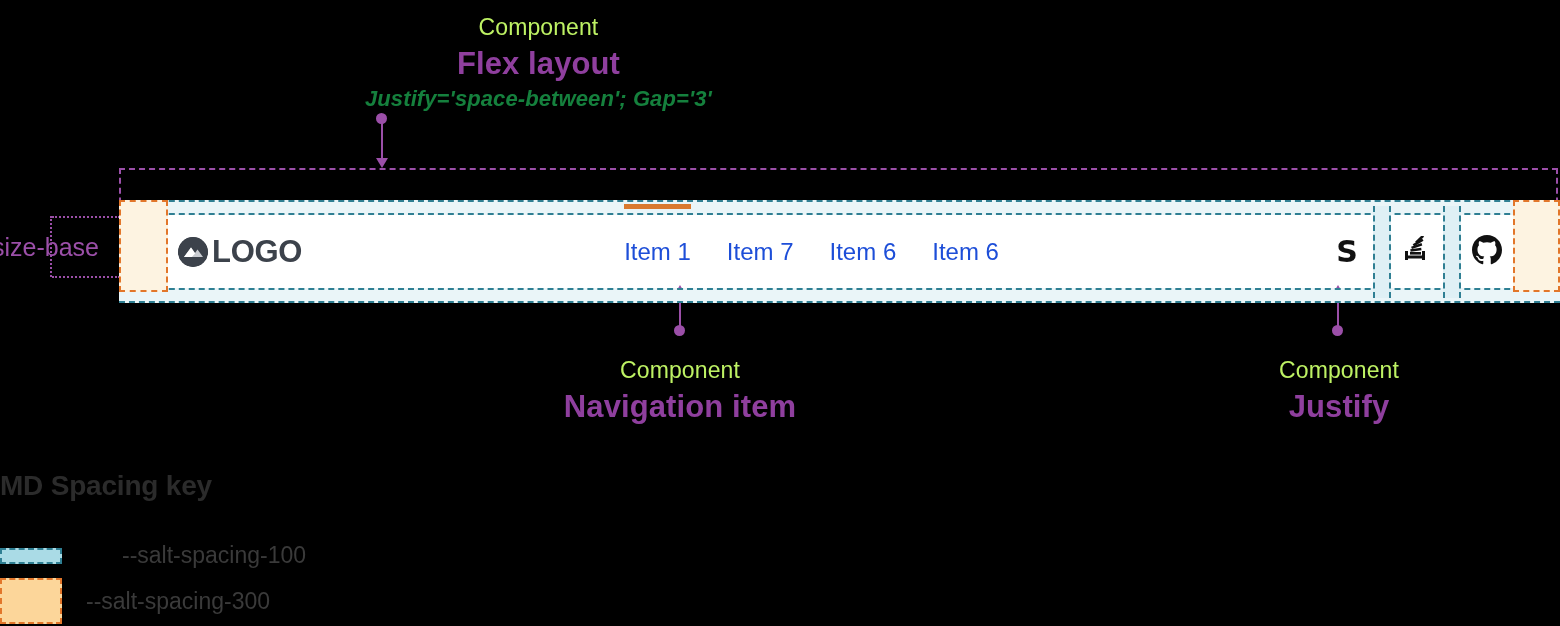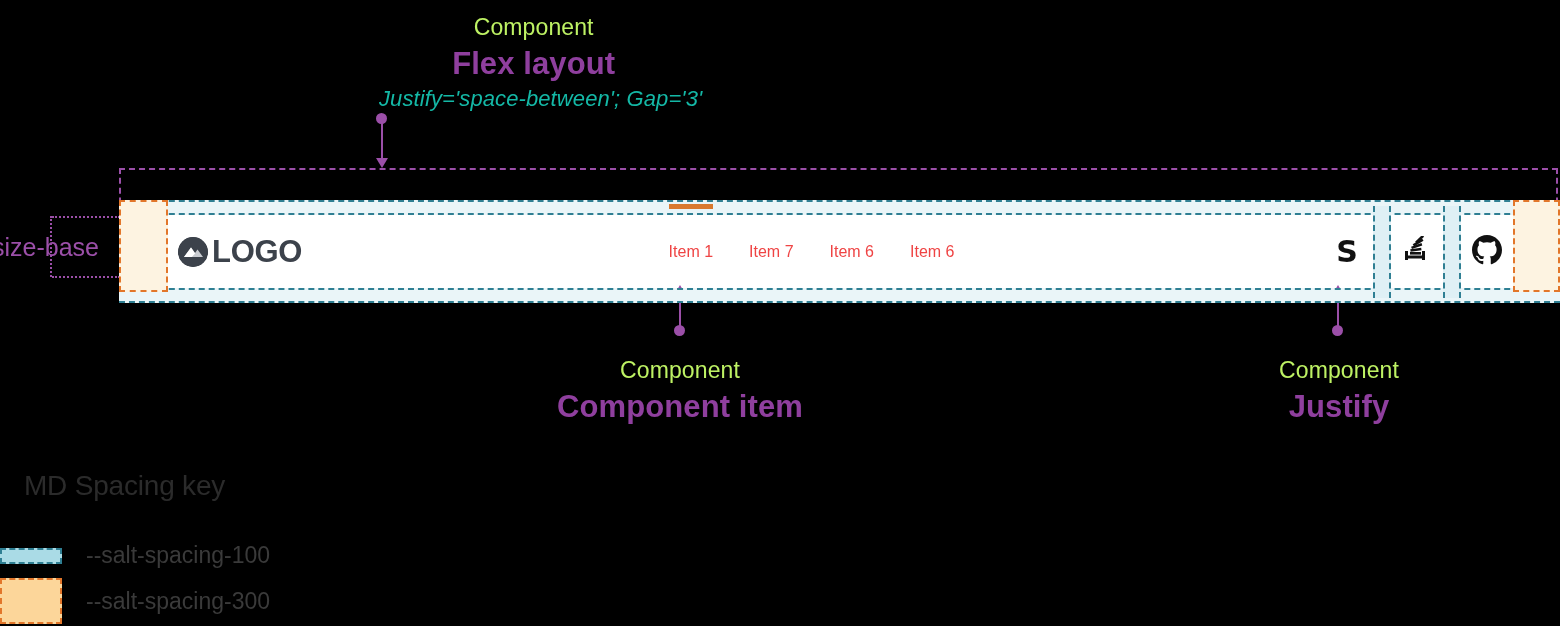--- a/index.html
+++ b/index.html
@@ -30,25 +30,24 @@
     letter-spacing: 0.1px;
   }
   .anno .a-name {
     font-size: 31px;
     font-weight: 700;
     color: #8f3f9e;
     letter-spacing: 0.1px;
   }
   .anno .a-props {
     font-size: 22px;
-    font-weight: 400;
+    font-weight: 700;
     font-style: italic;
-    color: #14b8a6;
+    color: #15803d;
     letter-spacing: 0.1px;
-    margin-left: 14px;
   }
   .anno-center { text-align: center; }
   .anno-line { display: block; }
 
   
   .leader {
     position: absolute;
     background: #9b4fa8;
     width: 2px;
   }
@@ -208,22 +207,22 @@
 
   
   #nav-items {
     display: flex;
     align-items: center;
     margin-left: auto;
     gap: 0;
   }
   .nav-item {
     position: relative;
-    font-size: 16px;
-    color: #ef4444;
+    font-size: 24px;
+    color: #1d4ed8;
     padding: 8px 18px;
     line-height: 92px;
     white-space: nowrap;
     cursor: pointer;
   }
   .nav-item.active::after {
     content: "";
     position: absolute;
     left: 18px;
     right: 18px;
@@ -273,24 +272,23 @@
     position: absolute;
     left: 0;
     top: 470px;
     width: 600px;
   }
   #legend-title {
     position: absolute;
     left: 0;
     top: 0;
     font-size: 28px;
-    font-weight: 400;
+    font-weight: 700;
     color: #2b2b2b;
     letter-spacing: -0.2px;
-    margin-left: 24px;
   }
   .legend-row {
     position: absolute;
     left: 0;
     display: flex;
     align-items: center;
   }
   .swatch {
     width: 62px;
     flex: none;
@@ -394,35 +392,35 @@
       </div>
 
     </div>
   </div>
 
   <div class="arrow-head arrow-up" style="left:674px; top:285px;"></div>
   <div class="leader" style="left:679px; top:295px; height:36px;"></div>
   <div class="leader-dot" style="left:674px; top:325px;"></div>
   <div class="anno anno-center" style="left:511px; top:355px; width:338px;">
     <span class="a-kind anno-line">Component</span>
-    <span class="a-name anno-line">Component item</span>
+    <span class="a-name anno-line">Navigation item</span>
   </div>
 
   <div class="arrow-head arrow-up" style="left:1332px; top:285px;"></div>
   <div class="leader" style="left:1337px; top:295px; height:36px;"></div>
   <div class="leader-dot" style="left:1332px; top:325px;"></div>
   <div class="anno anno-center" style="left:1170px; top:355px; width:338px;">
     <span class="a-kind anno-line">Component</span>
     <span class="a-name anno-line">Justify</span>
   </div>
 
   <div id="legend">
     <div id="legend-title">MD Spacing key</div>
 
-    <div class="legend-row" style="top:72px;">
+    <div class="legend-row" style="top:72px;gap:36px;">
       <span class="swatch swatch-100"></span>
       <span class="legend-label">--salt-spacing-100</span>
     </div>
 
     <div class="legend-row" style="top:108px;text-align:right;">
       <span class="swatch swatch-300"></span>
       <span class="legend-label">--salt-spacing-300</span>
     </div>
   </div>
 

